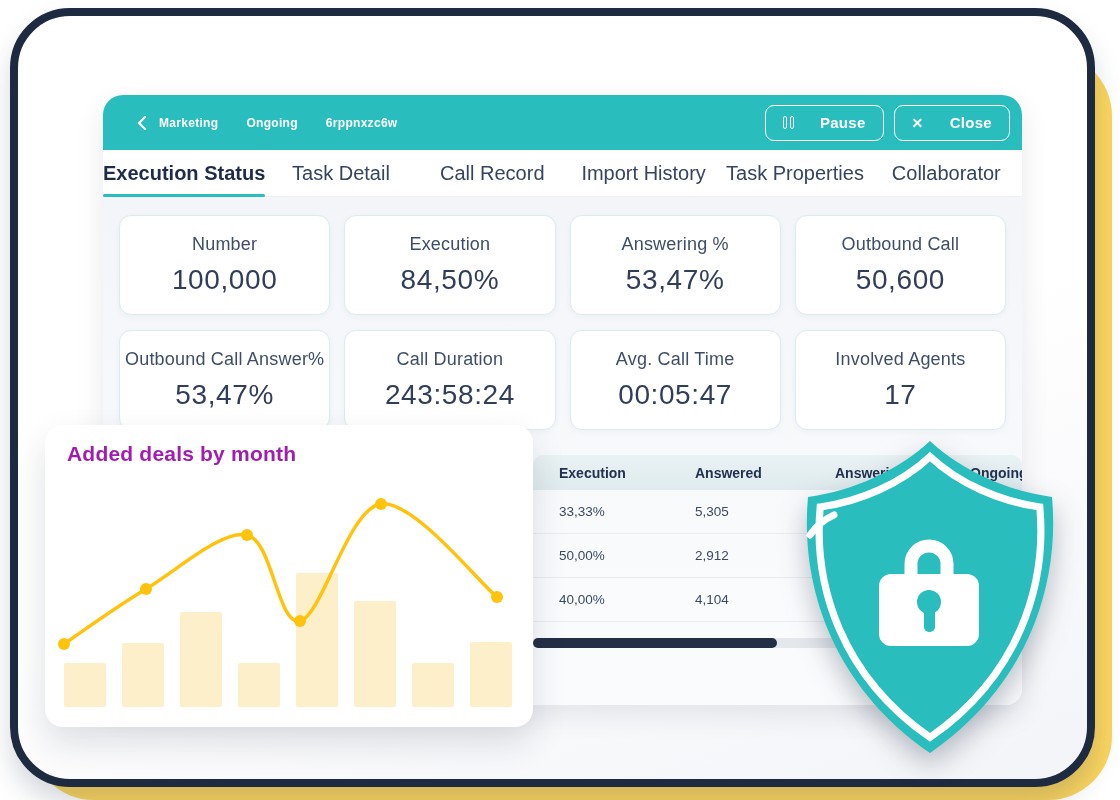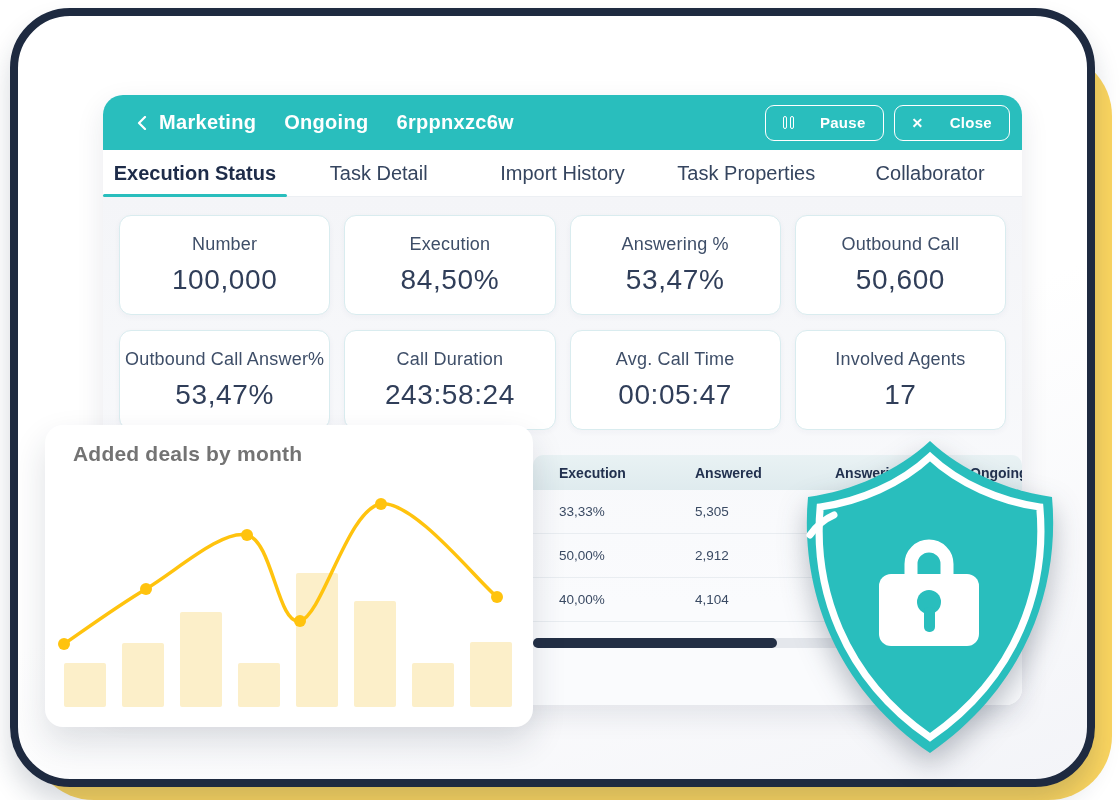--- a/index.html
+++ b/index.html
@@ -18,21 +18,21 @@
   .accent{position:absolute;left:30px;top:52px;width:1082px;height:748px;border-radius:64px;background:var(--yellow);}
   .frame{position:absolute;left:10px;top:8px;width:1085px;height:779px;border-radius:60px;
          background:linear-gradient(160deg,#ffffff 55%,#f3f4f8 100%);
          border:8px solid var(--navy); box-shadow:0 16px 26px rgba(30,42,64,.18);}
 
   
   .window{position:absolute;left:103px;top:95px;width:919px;height:610px;background:#fff;
           border-radius:20px 20px 16px 16px;box-shadow:0 10px 28px rgba(30,42,64,.10);z-index:10;}
   .win-header{height:55px;background:var(--teal);border-radius:20px 20px 0 0;display:flex;align-items:center;
               padding:0 8px 0 34px;color:#fff;}
-  .crumbs{display:flex;align-items:center;gap:28px;font-size:20px;font-weight:600;letter-spacing:.3px;}
+  .crumbs{display:flex;align-items:center;gap:28px;font-size:12px;font-weight:600;letter-spacing:.3px;}
   .back{display:flex;align-items:center;gap:12px;cursor:pointer;}
   .chev{display:inline-flex;}
   .hdr-btns{margin-left:auto;display:flex;gap:10px;padding-right:4px;}
   .hbtn{display:flex;align-items:center;gap:26px;border:1.6px solid #fff;border-radius:9px;background:transparent;
         color:#fff;font-size:15px;font-weight:600;letter-spacing:.3px;padding:8px 17px;height:36px;cursor:pointer;}
   .pause-glyph{display:inline-flex;gap:3px;}
   .pause-glyph i{display:block;width:4px;height:13px;border:1.5px solid #fff;border-radius:2px;}
   .x-glyph{font-size:14px;line-height:1;}
 
   
@@ -58,21 +58,21 @@
   .trow{display:grid;grid-template-columns:136px 140px 135px 78px;align-items:center;}
   .trow > div{padding-left:26px;white-space:nowrap;overflow:hidden;}
   .thead{height:35px;background:linear-gradient(180deg,#E9F2F4,#DFEBEE);font-size:14px;font-weight:700;color:#22314F;}
   .tbody-row{height:44px;font-size:13.5px;color:#3A4A63;border-bottom:1px solid #E9EDF1;background:transparent;}
   .scroll-track{position:absolute;left:430px;top:441px;width:480px;height:10px;border-radius:5px;background:#E4E7EC;}
   .scroll-thumb{position:absolute;left:0;top:0;width:244px;height:10px;border-radius:5px;background:#232F45;cursor:grab;}
 
   
   .chart-card{position:absolute;left:45px;top:425px;width:488px;height:302px;background:#fff;border-radius:18px;
               box-shadow:0 16px 34px rgba(30,42,64,.14);z-index:30;}
-  .chart-title{position:absolute;left:28px;top:17px;font-size:21px;font-weight:700;color:#737373;letter-spacing:.2px;}
+  .chart-title{position:absolute;left:22px;top:17px;font-size:21px;font-weight:700;color:#a21caf;letter-spacing:.2px;}
   .bars{position:absolute;left:19px;bottom:20px;display:flex;align-items:flex-end;gap:16px;height:240px;}
   .bar{width:42px;background:var(--bar-fill);border-radius:2px;}
   .line-svg{position:absolute;left:0;top:0;width:488px;height:302px;overflow:visible;}
 
   
   .shield{position:absolute;left:793px;top:437px;width:274px;height:320px;z-index:40;
           filter:drop-shadow(0 12px 14px rgba(30,42,64,.30));}
 </style>
 </head>
 <body>
@@ -106,20 +106,21 @@
         <button class="hbtn">
           <span class="x-glyph">✕</span>
           <span>Close</span>
         </button>
       </div>
     </div>
 
     <div class="tabbar">
       <div class="tab active">Execution Status</div>
       <div class="tab">Task Detail</div>
+      <div class="tab">Call Record</div>
       <div class="tab">Import History</div>
       <div class="tab">Task Properties</div>
       <div class="tab">Collaborator</div>
     </div>
 
     <div class="content">
       <div class="stat-grid">
         <div class="stat-card">
           <span class="stat-label">Number</span>
           <span class="stat-value">100,000</span>

